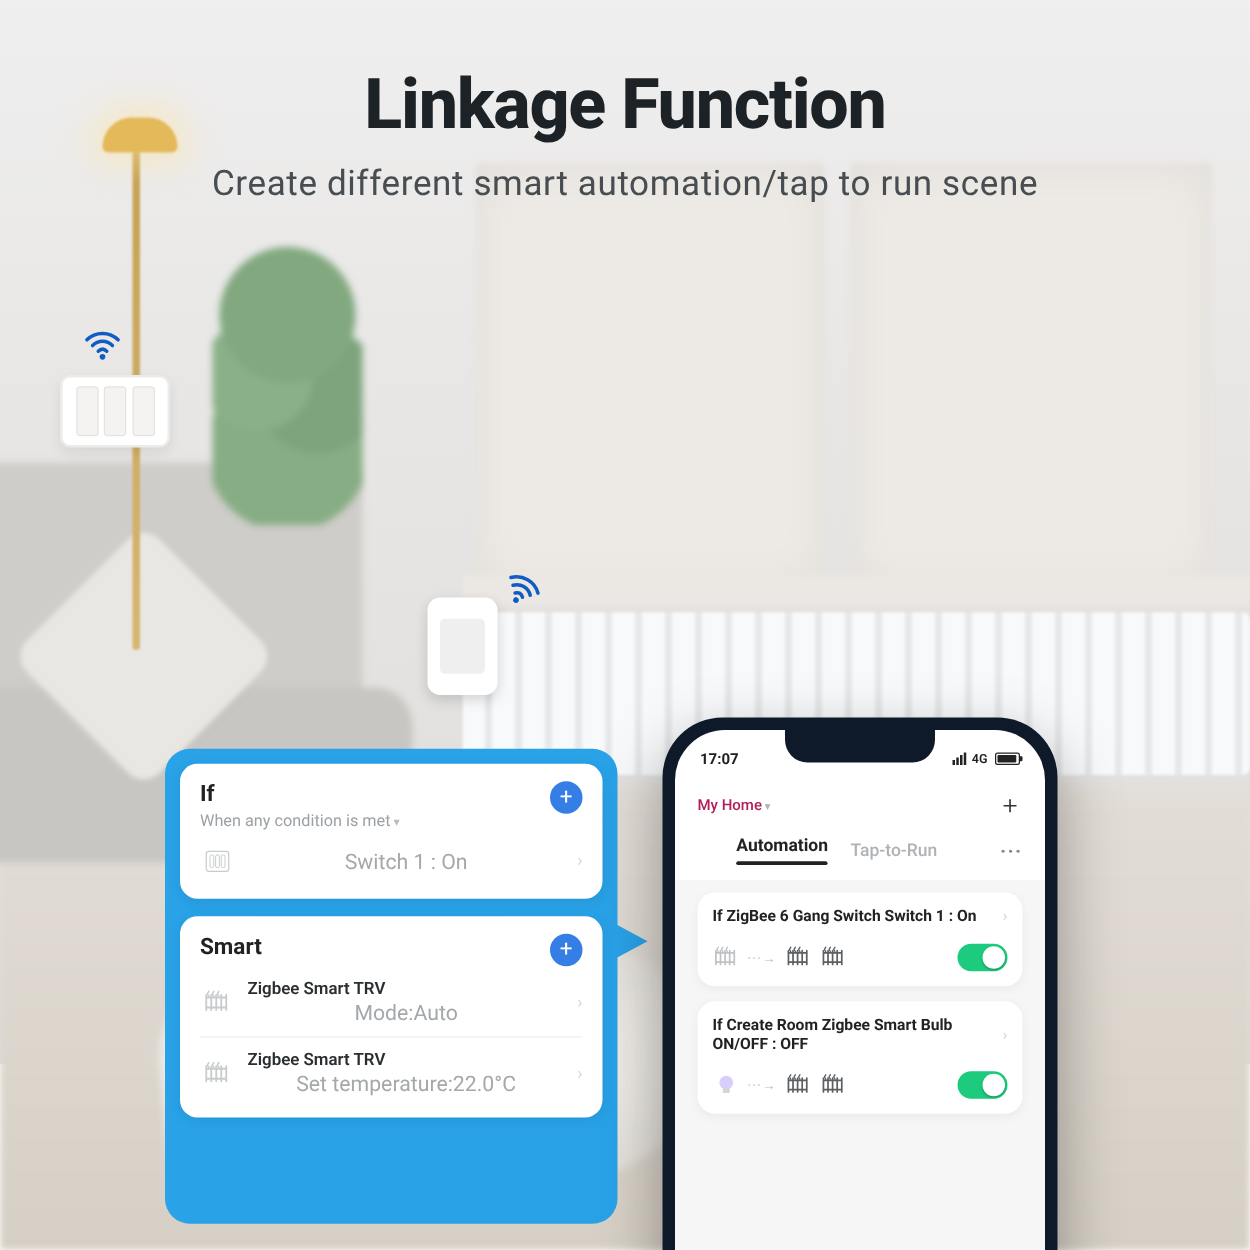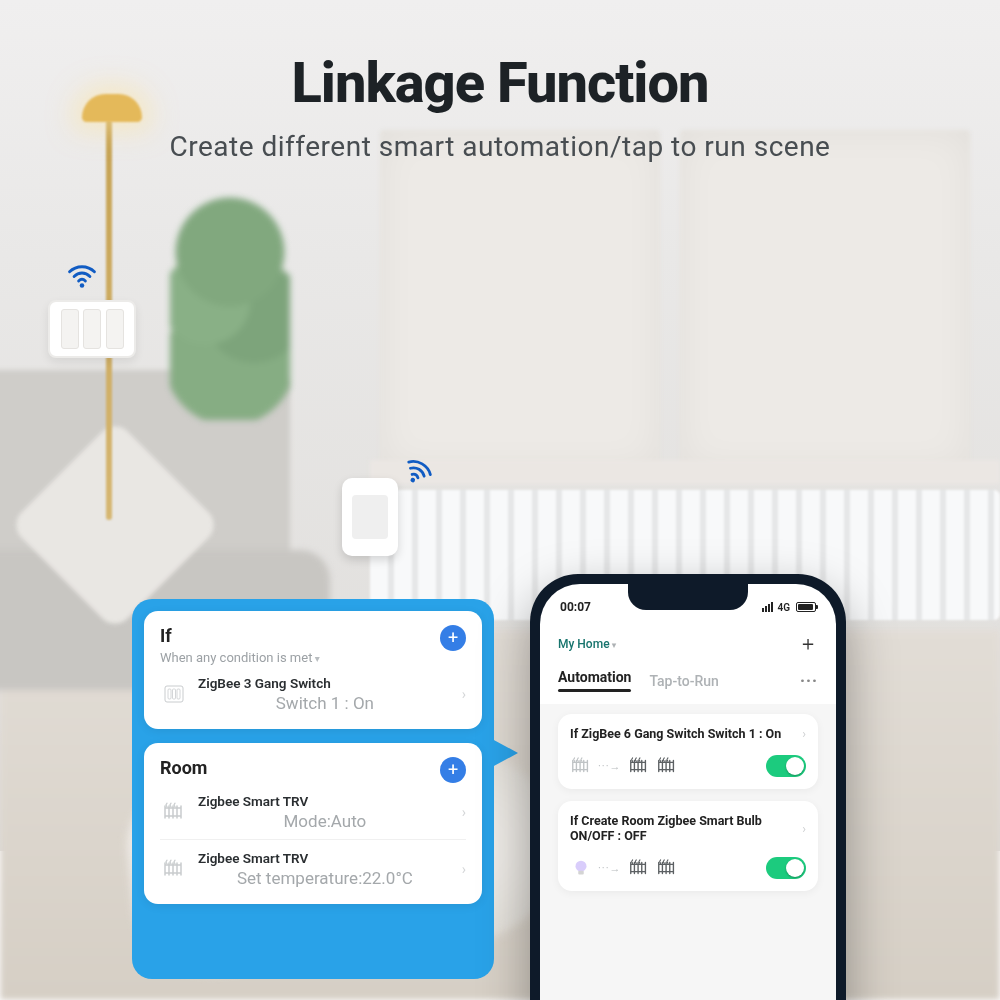--- a/index.html
+++ b/index.html
@@ -124,27 +124,27 @@
   .statusbar .right { display: flex; align-items: center; gap: 4px; font-size: 10px; font-weight: 600; }
   .sig { display: inline-flex; align-items: flex-end; gap: 1px; }
   .sig i { width: 2px; background: #222; display: inline-block; }
   .sig i:nth-child(1){height:4px}.sig i:nth-child(2){height:6px}.sig i:nth-child(3){height:8px}.sig i:nth-child(4){height:10px}
   .batt { width: 20px; height: 10px; border: 1px solid #222; border-radius: 2px; position: relative; margin-left: 2px; }
   .batt::after { content:""; position:absolute; right:-3px; top:2px; width:2px; height:4px; background:#222; border-radius:0 1px 1px 0; }
   .batt i { display:block; width:15px; height:6px; background:#222; margin:1px; border-radius:1px; }
 
   .app-content { padding: 4px 18px 0; }
   .homehdr { display:flex; justify-content: space-between; align-items:center; padding: 4px 0 12px; }
-  .homehdr .home { font-size: 12px; color: #0f766e; font-weight: 500; }
+  .homehdr .home { font-size: 12px; color: #be185d; font-weight: 500; }
   .homehdr .home::after { content: " ▾"; font-size: 9px; color: #aeb2b5; }
   .homehdr .plus-out { font-size: 20px; color: #333; font-weight: 300; }
 
   .tabs { display: flex; align-items: center; gap: 18px; padding-bottom: 12px; }
   .tabs .tab { font-size: 14px; color: #aeb2b5; font-weight: 500; }
-  .tabs .tab.active { color: #222; font-weight: 700; }
+  .tabs .tab.active { color: #222; font-weight: 700; margin-left: 31px; }
   .tabs .tab.active::after { content:""; display:block; height:3px; background:#222; margin-top:4px; border-radius:2px; }
   .tabs .dots { margin-left: auto; color: #888; letter-spacing: 1px; font-weight: 800; }
 
   .panel { background: #f6f6f6; padding: 10px 18px 20px; margin: 0 -18px 0; height: 340px; }
   .auto-row {
     background: #fff; border-radius: 14px; padding: 12px 12px; margin-bottom: 12px;
     box-shadow: 0 2px 8px rgba(0,0,0,0.05);
   }
   .auto-row .cond { display:flex; justify-content: space-between; align-items:center; font-size: 12.5px; font-weight: 700; color:#222; }
   .auto-row .cond .chev { color:#cfd1d3; font-weight:400; }
@@ -241,31 +241,30 @@
         </div>
         <div class="plus">+</div>
       </div>
       <div class="row">
         <div class="ico">
             <svg viewBox="0 0 24 24">
               <use href="#svg-switch"></use>
             </svg>
           </div>
         <div class="txt">
-          <div class="l1">ZigBee 3 Gang Switch</div>
           <div class="l2">Switch 1 : On</div>
         </div>
         <div class="chev">›</div>
       </div>
     </div>
 
     <div class="card">
       <div class="card-head">
         <div class="titles">
-          <div class="t">Room</div>
+          <div class="t">Smart</div>
         </div>
         <div class="plus">+</div>
       </div>
       <div class="row">
         <div class="ico">
             <svg viewBox="0 0 24 24">
               <use href="#svg-radiator"></use>
             </svg>
           </div>
         <div class="txt">
@@ -286,21 +285,21 @@
         </div>
         <div class="chev">›</div>
       </div>
     </div>
   </div>
 
   <div class="phone">
     <div class="screen">
       <div class="notch"></div>
       <div class="statusbar">
-        <span>00:07</span>
+        <span>17:07</span>
         <span class="right">
           <span class="sig">
               <i></i>
               <i></i>
               <i></i>
               <i></i>
             </span>
           <span>4G</span>
           <span class="batt">
               <i></i>

